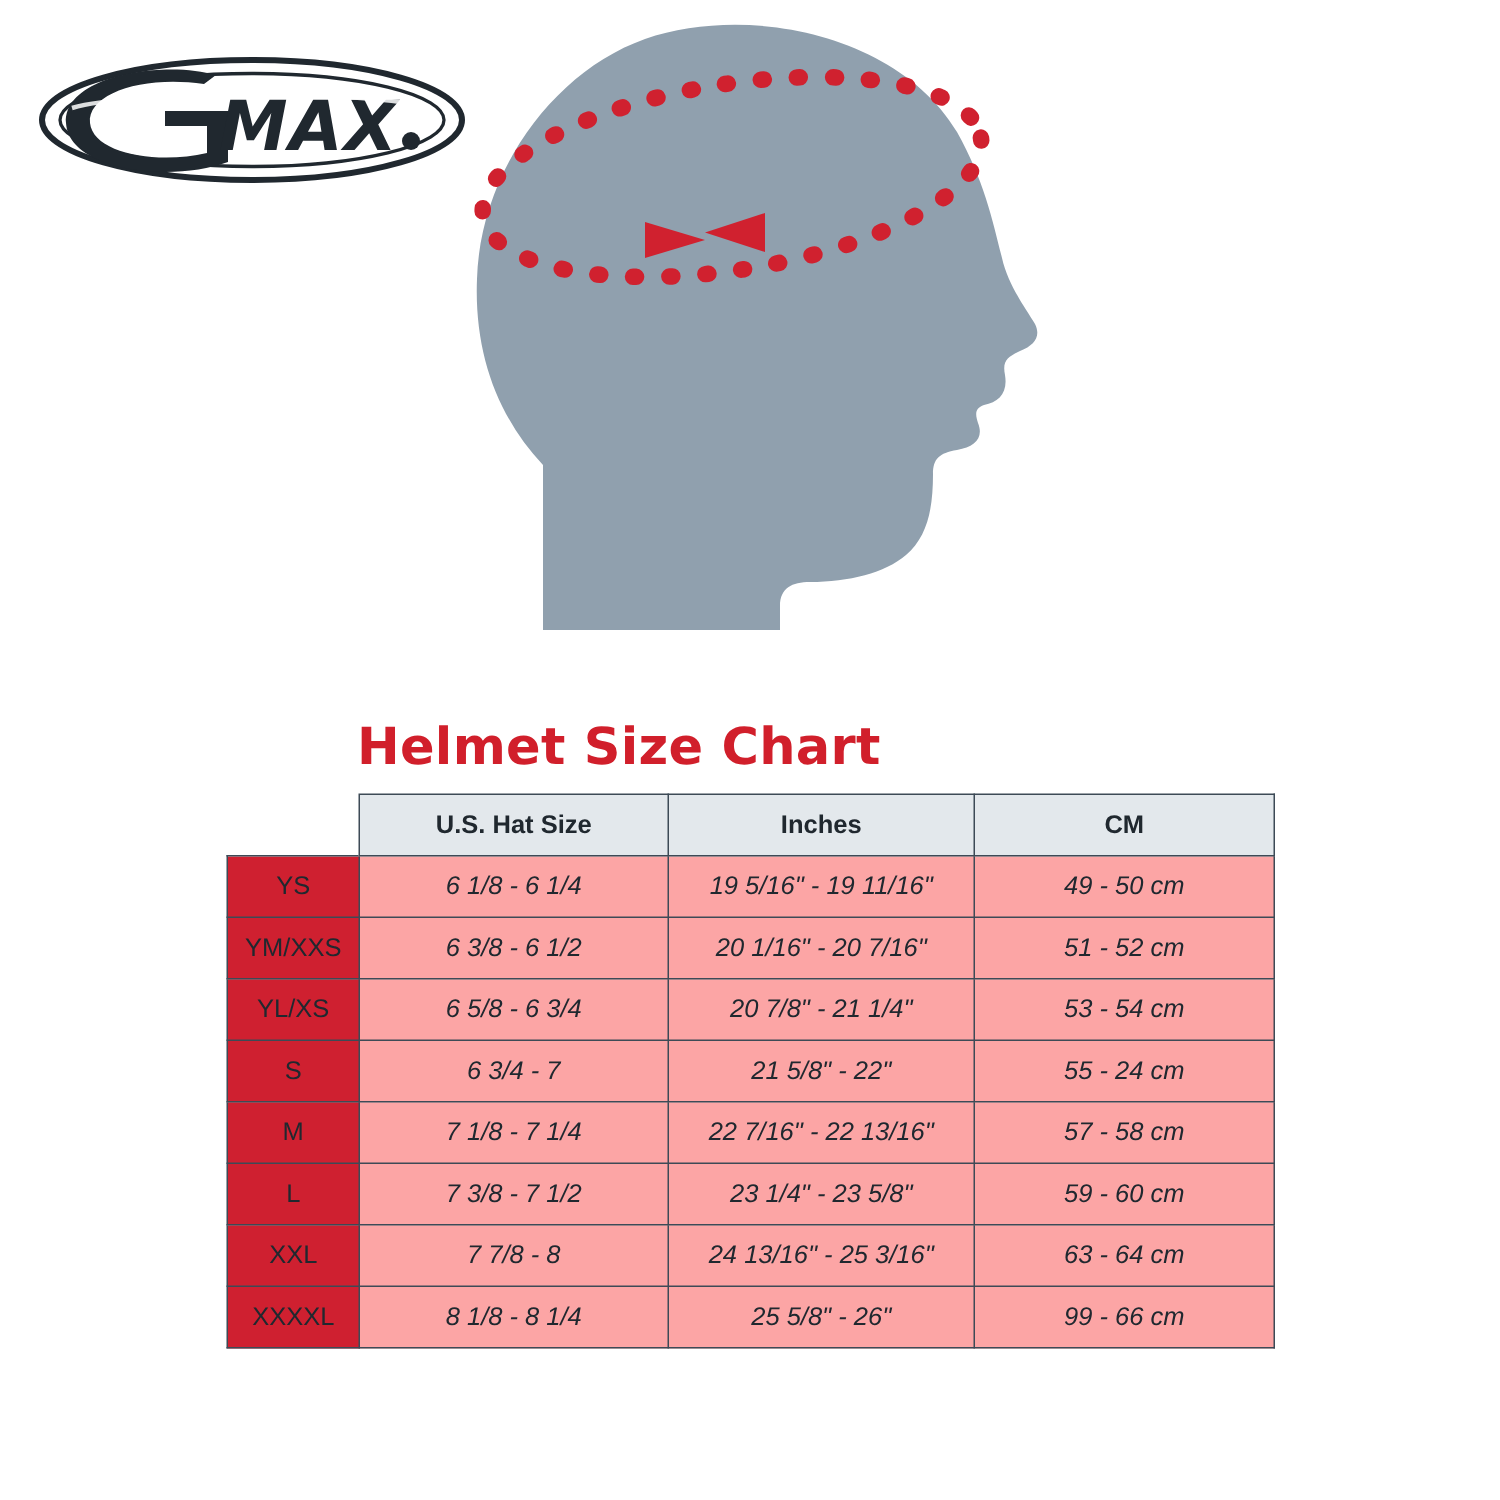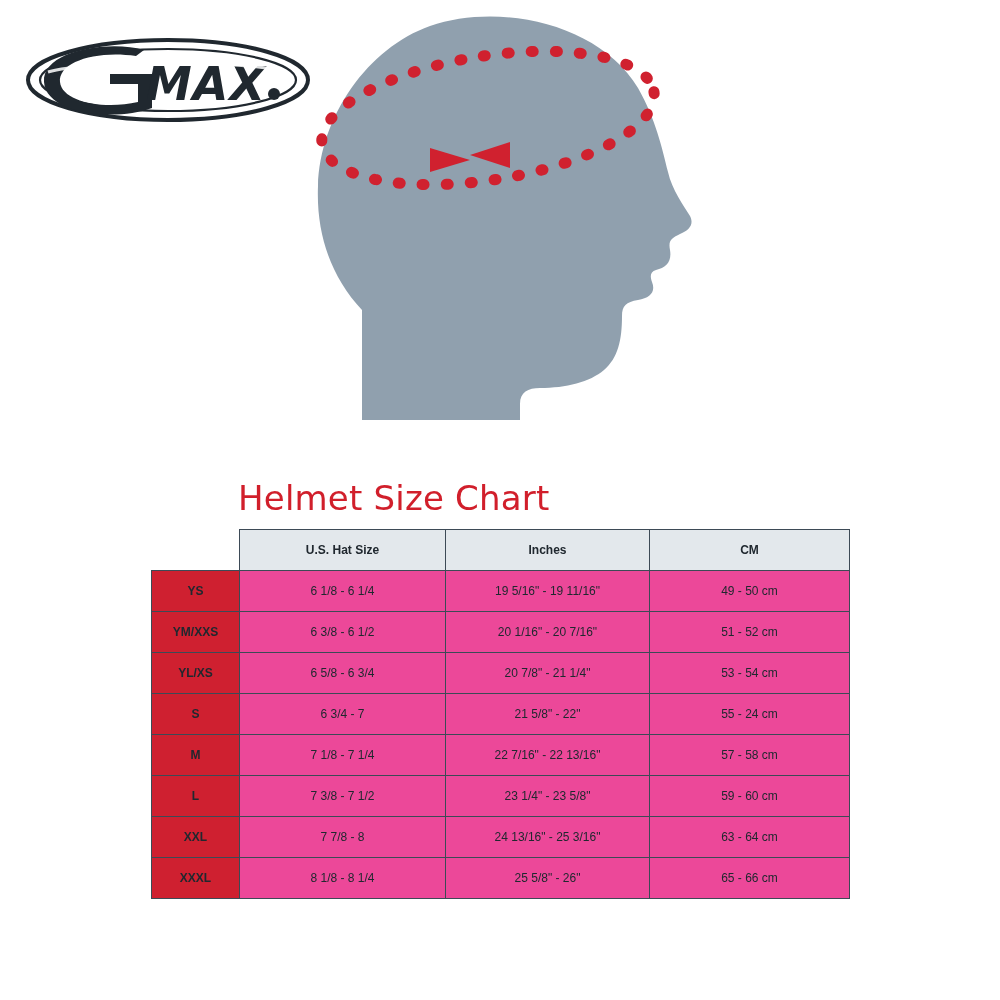--- a/index.html
+++ b/index.html
@@ -34,21 +34,21 @@
   }
 
   
   .chart-title {
     position: absolute;
     left: 238px;
     top: 478px;
     font-size: 34px;
     color: #d11f2b;
     font-family: "DejaVu Sans", sans-serif;
-    font-weight: 400;
+    font-weight: 700;
     letter-spacing: 0.2px;
     white-space: nowrap;
   }
 
   
   .table-wrap {
     position: absolute;
     left: 151px;
     top: 529px;
     width: 698px;
@@ -62,21 +62,21 @@
   table.size-chart col.c-hat   { width: 206px; }
   table.size-chart col.c-in    { width: 204px; }
   table.size-chart col.c-cm    { width: 200px; }
 
   table.size-chart th,
   table.size-chart td {
     border: 1px solid #3d4a56;
     height: 41px;
     text-align: center;
     vertical-align: middle;
-    font-size: 12px;
+    font-size: 17px;
     color: #20282f;
     padding: 0 4px;
     box-sizing: border-box;
   }
 
   thead th {
     background: #e3e8ec;
     font-weight: bold;
     font-size: 16px;
     color: #20282f;
@@ -84,27 +84,28 @@
   thead th.blank-corner {
     background: #ffffff;
     border-top: none;
     border-left: none;
     border-bottom: none;
   }
 
   td.size-cell {
     background: #cf2030;
     color: #ffffff;
-    font-weight: bold;
+    font-weight: normal;
     font-size: 16px;
     border-color: #cf2030;
     margin-top: 35px;
   }
   tbody tr td.data-cell {
-    background: #ec4899;
+    background: #fca5a5;
+    font-style: italic;
   }
 </style>
 </head>
 <body>
 
 <div class="logo-wrap">
   <svg viewBox="0 0 300 96" width="300" height="96" xmlns="http://www.w3.org/2000/svg">
     <ellipse cx="150" cy="48" rx="140" ry="40" fill="none" stroke="#20282f" stroke-width="4"></ellipse>
     <ellipse cx="150" cy="48" rx="128" ry="31" fill="none" stroke="#20282f" stroke-width="2.2"></ellipse>
 
@@ -204,20 +205,20 @@
         <td class="data-cell">23 1/4" - 23 5/8"</td>
         <td class="data-cell">59 - 60 cm</td>
       </tr>
       <tr>
         <td class="size-cell">XXL</td>
         <td class="data-cell">7 7/8 - 8</td>
         <td class="data-cell">24 13/16" - 25 3/16"</td>
         <td class="data-cell">63 - 64 cm</td>
       </tr>
       <tr>
-        <td class="size-cell">XXXL</td>
+        <td class="size-cell">XXXXL</td>
         <td class="data-cell">8 1/8 - 8 1/4</td>
         <td class="data-cell">25 5/8" - 26"</td>
-        <td class="data-cell">65 - 66 cm</td>
+        <td class="data-cell">99 - 66 cm</td>
       </tr>
     </tbody>
   </table>
 </div>
 
 </body></html>

